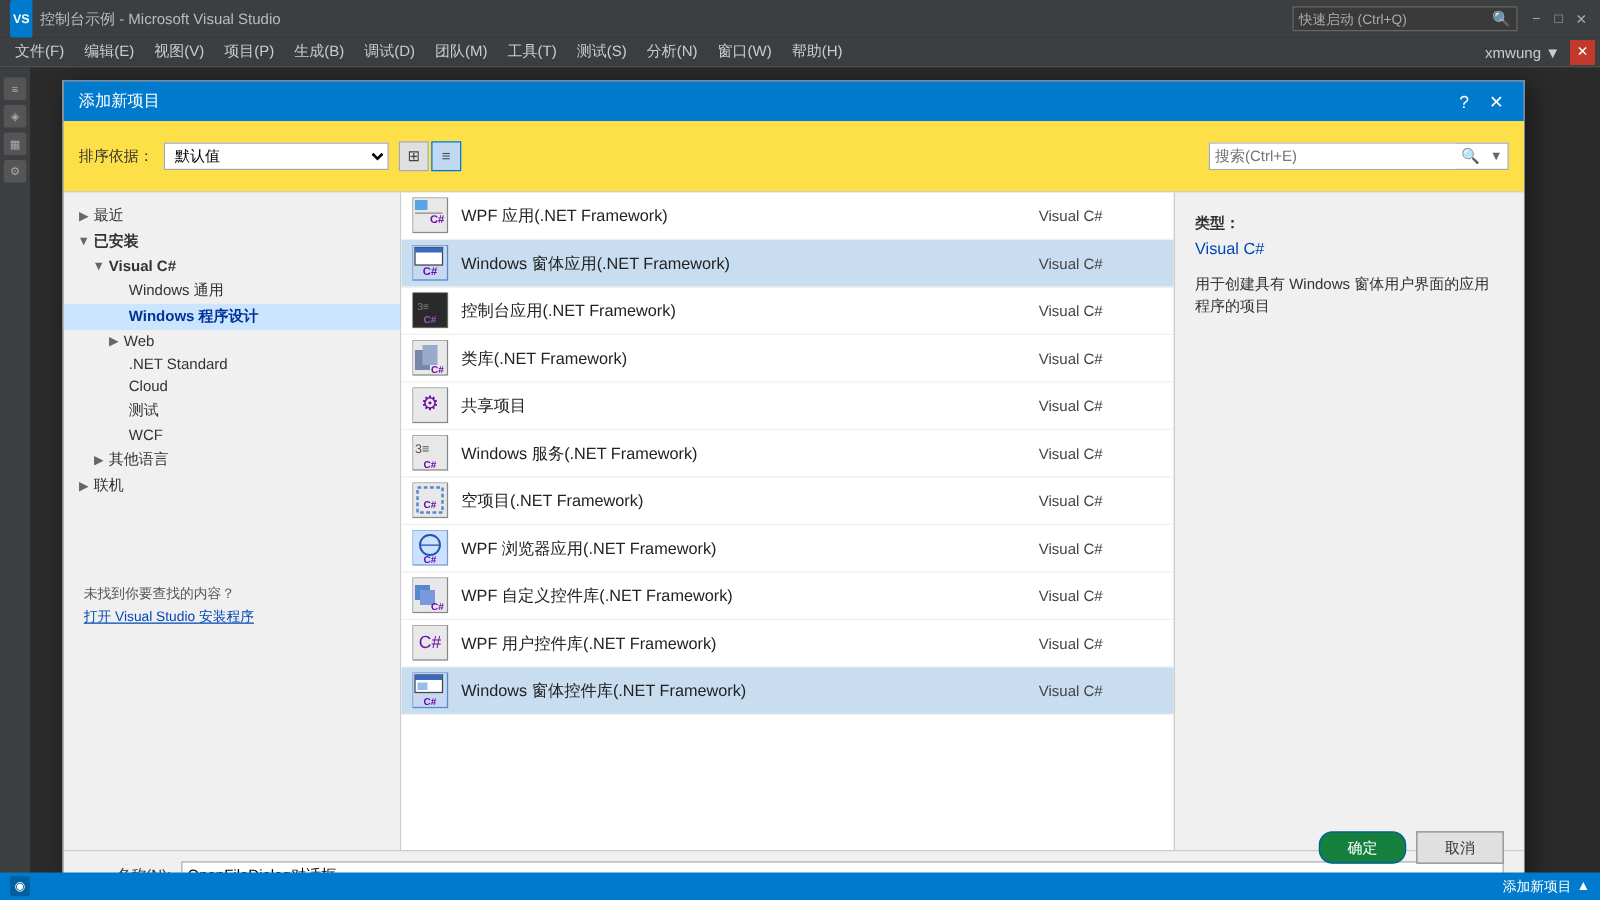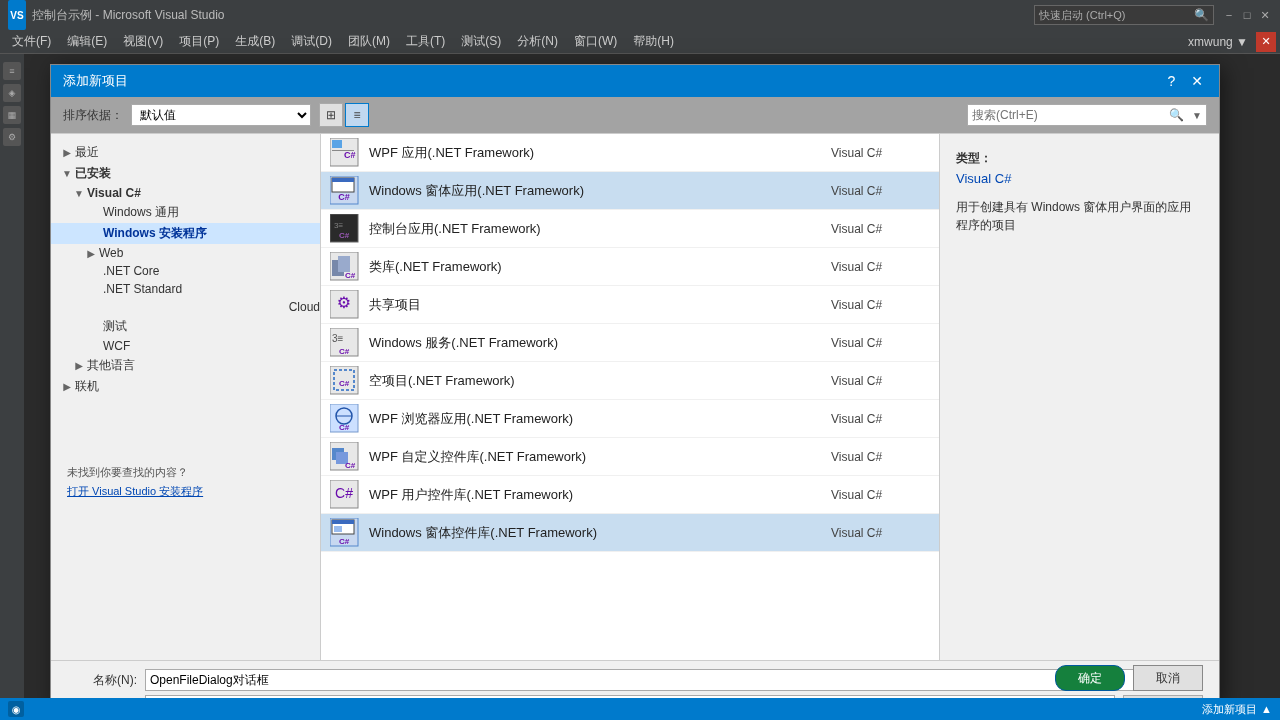--- a/index.html
+++ b/index.html
@@ -150,22 +150,22 @@
     
     .dialog-body {
       display: flex;
       height: calc(100% - 32px - 80px);
     }
 
     
     .dialog-toolbar {
       display: flex;
       align-items: center;
-      padding: 6px 12px;
-      background: #a3a3a3;
+      padding: 16px 12px;
+      background: #fde047;
       border-bottom: 1px solid #ccc;
       gap: 8px;
     }
     .toolbar-label { color: #333; font-size: 12px; }
     .toolbar-select {
       width: 180px;
       height: 22px;
       border: 1px solid #aaa;
       background: white;
       font-size: 12px;
@@ -458,39 +458,35 @@
           <span class="tree-label bold">Visual C#</span>
         </div>
 
         <div class="tree-item" style="padding-left:36px;">
           <span class="tree-arrow"> </span>
           <span class="tree-label">Windows 通用</span>
         </div>
 
         <div class="tree-item selected" style="padding-left:36px;">
           <span class="tree-arrow"> </span>
-          <span class="tree-label selected-text">Windows 安装程序</span>
+          <span class="tree-label selected-text">Windows 程序设计</span>
         </div>
 
         <div class="tree-item" style="padding-left:32px;">
           <span class="tree-arrow">▶</span>
           <span class="tree-label">Web</span>
         </div>
 
-        <div class="tree-item" style="padding-left:36px;">
-          <span class="tree-arrow"> </span>
-          <span class="tree-label">.NET Core</span>
-        </div>
 
         <div class="tree-item" style="padding-left:36px;">
           <span class="tree-arrow"> </span>
           <span class="tree-label">.NET Standard</span>
         </div>
 
-        <div class="tree-item" style="padding-left:36px;justify-content:flex-end;">
+        <div class="tree-item" style="padding-left:36px;">
           <span class="tree-arrow"> </span>
           <span class="tree-label">Cloud</span>
         </div>
 
         <div class="tree-item" style="padding-left:36px;">
           <span class="tree-arrow"> </span>
           <span class="tree-label">测试</span>
         </div>
 
         <div class="tree-item" style="padding-left:36px;">

